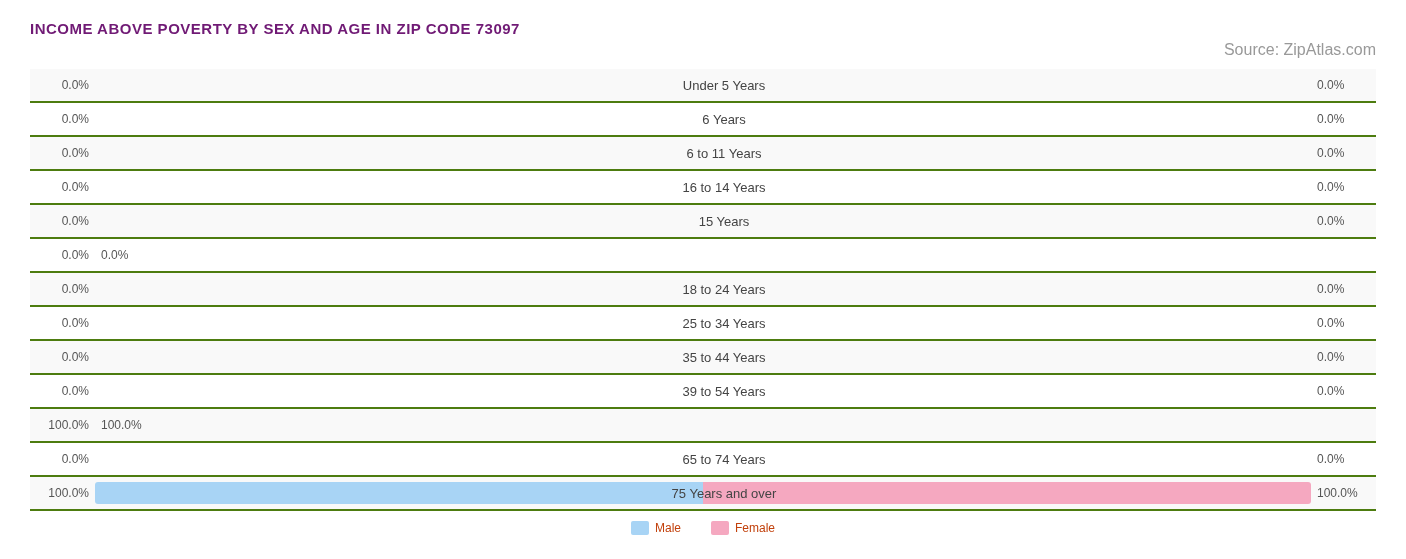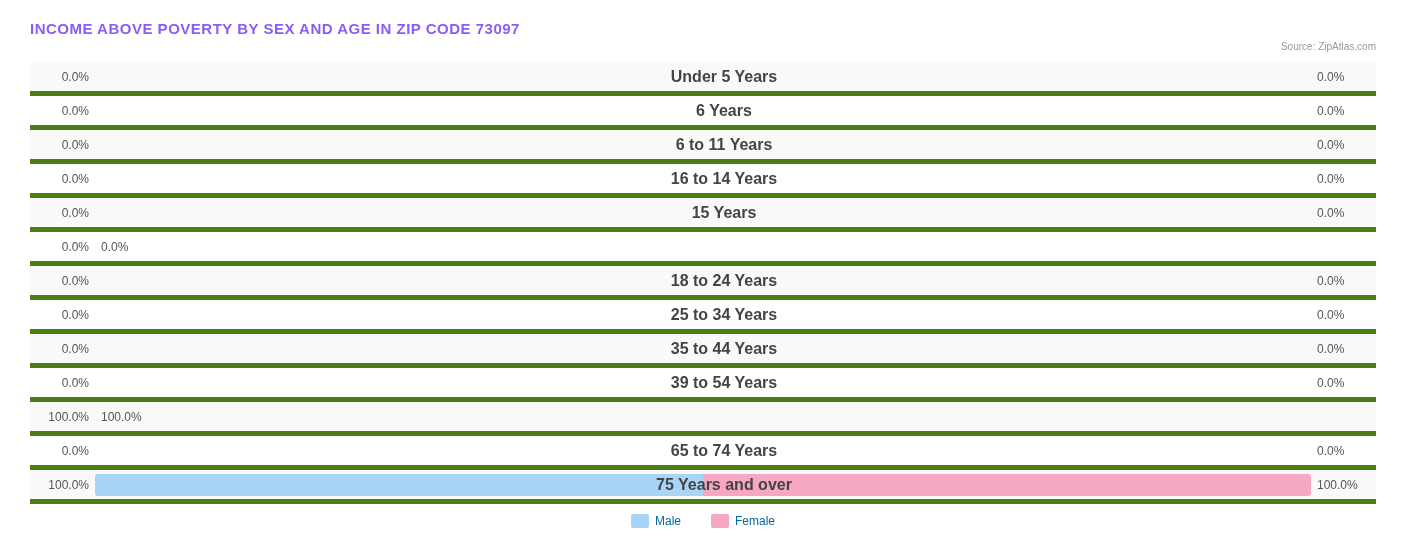--- a/index.html
+++ b/index.html
@@ -6,39 +6,39 @@
     body {
       font-family: Arial, sans-serif;
       background: #fff;
       width: 1406px;
       min-height: 559px;
       padding: 20px 30px 30px 30px;
     }
     .chart-title {
       font-size: 15px;
       font-weight: bold;
-      color: #8b5cf6;
+      color: #701a75;
       text-transform: uppercase;
       letter-spacing: 0.5px;
       margin-bottom: 4px;
     }
     .source {
-      font-size: 10px;
+      font-size: 16px;
       color: #999;
       text-align: right;
       margin-bottom: 10px;
     }
     .chart-area {
       width: 100%;
     }
     .bar-row {
       display: flex;
       align-items: center;
       height: 34px;
-      border-bottom: 5px solid #4d7c0f;
+      border-bottom: 2px solid #4d7c0f;
       background: #fff;
     }
     .bar-row:nth-child(odd) {
       background: #f9f9f9;
     }
     .left-value {
       width: 65px;
       text-align: right;
       font-size: 12px;
       color: #555;
@@ -61,26 +61,26 @@
     .bar-right {
       height: 22px;
       background: #f5a8c0;
       border-radius: 0 3px 3px 0;
       transition: width 0.3s;
     }
     .label-center {
       position: absolute;
       left: 50%;
       transform: translateX(-50%);
-      font-size: 16px;
+      font-size: 13px;
       color: #444;
       white-space: nowrap;
       z-index: 2;
       pointer-events: none;
-      font-weight: bold;
+      font-weight: normal;
       padding-left: 42px;
     }
     .bar-halves {
       width: 100%;
       height: 100%;
       display: flex;
       align-items: center;
       justify-content: center;
       position: relative;
     }
@@ -110,21 +110,21 @@
       display: flex;
       justify-content: center;
       gap: 30px;
       margin-top: 10px;
     }
     .legend-item {
       display: flex;
       align-items: center;
       gap: 6px;
       font-size: 12px;
-      color: #0369a1;
+      color: #c2410c;
     }
     .legend-box {
       width: 18px;
       height: 14px;
       border-radius: 2px;
     }
     .legend-male { background: #a8d4f5; }
     .legend-female { background: #f5a8c0; }
   </style>
 </head>

